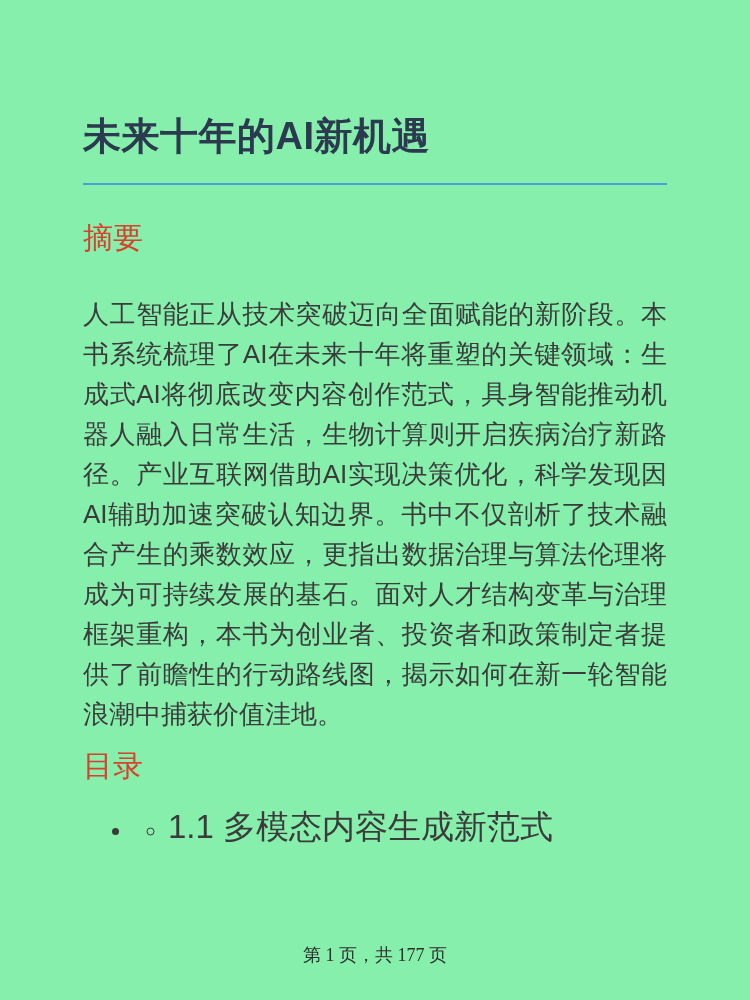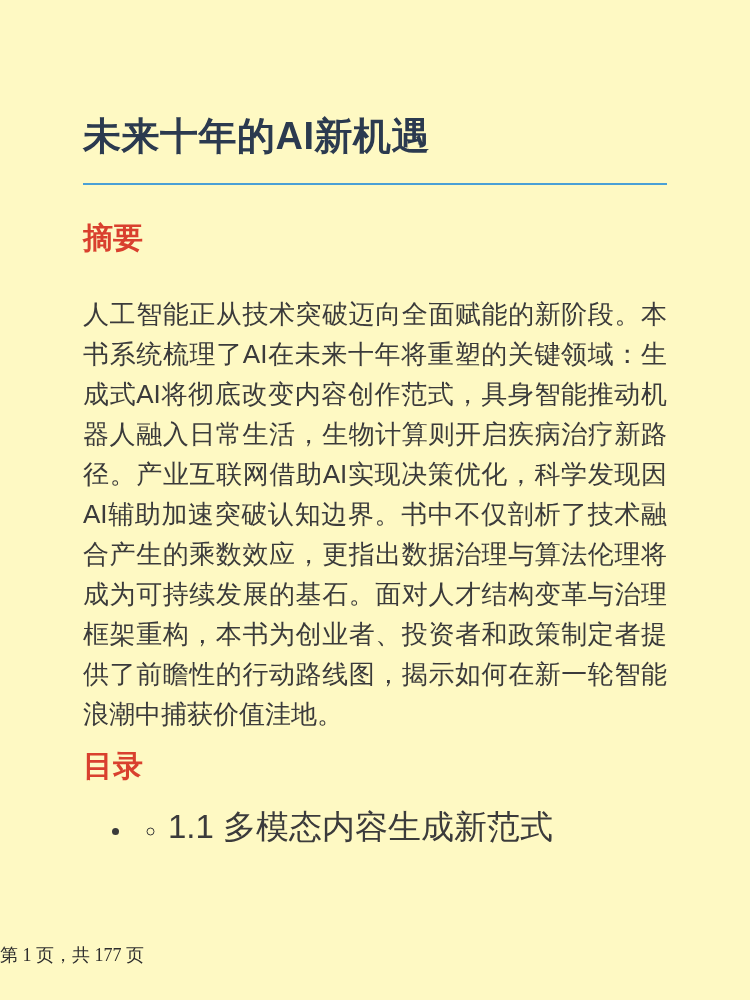--- a/index.html
+++ b/index.html
@@ -9,21 +9,21 @@
   }
   body {
     width: 750px;
     height: 1000px;
     font-family: "Liberation Sans", sans-serif;
   }
   .page {
     position: relative;
     width: 750px;
     height: 1000px;
-    background: #fef9c3;
+    background: #86efac;
     overflow: hidden;
   }
   .content {
     padding: 0 83px;
   }
   h1.doc-title {
     margin: 0;
     padding-top: 113px;
     font-size: 38px;
     line-height: 46px;
@@ -34,21 +34,21 @@
   hr.title-rule {
     border: none;
     border-top: 2px solid #4aa0d6;
     margin: 24px 0 0 0;
     width: 100%;
   }
   h2.sec-heading {
     margin: 37px 0 0 0;
     font-size: 30px;
     line-height: 32px;
-    font-weight: 700;
+    font-weight: 400;
     color: #d9402e;
   }
   h2.toc-heading {
     margin-top: 16px;
   }
   p.abstract-body {
     margin: 40px 0 0 0;
     font-size: 26px;
     line-height: 40px;
     color: #3b3b3b;
@@ -74,20 +74,21 @@
   ul.toc-list li::marker,
   ul.toc-sublist li::marker {
     color: #3b3b3b;
     font-size: 24px;
   }
   .page-footer {
     position: absolute;
     left: 0;
     right: 0;
     top: 944px;
+    text-align: center;
     font-family: "Liberation Serif", serif;
     font-size: 18px;
     line-height: 22px;
     color: #2e2e2e;
   }
 </style>
 </head>
 <body>
 
 <div class="page">

